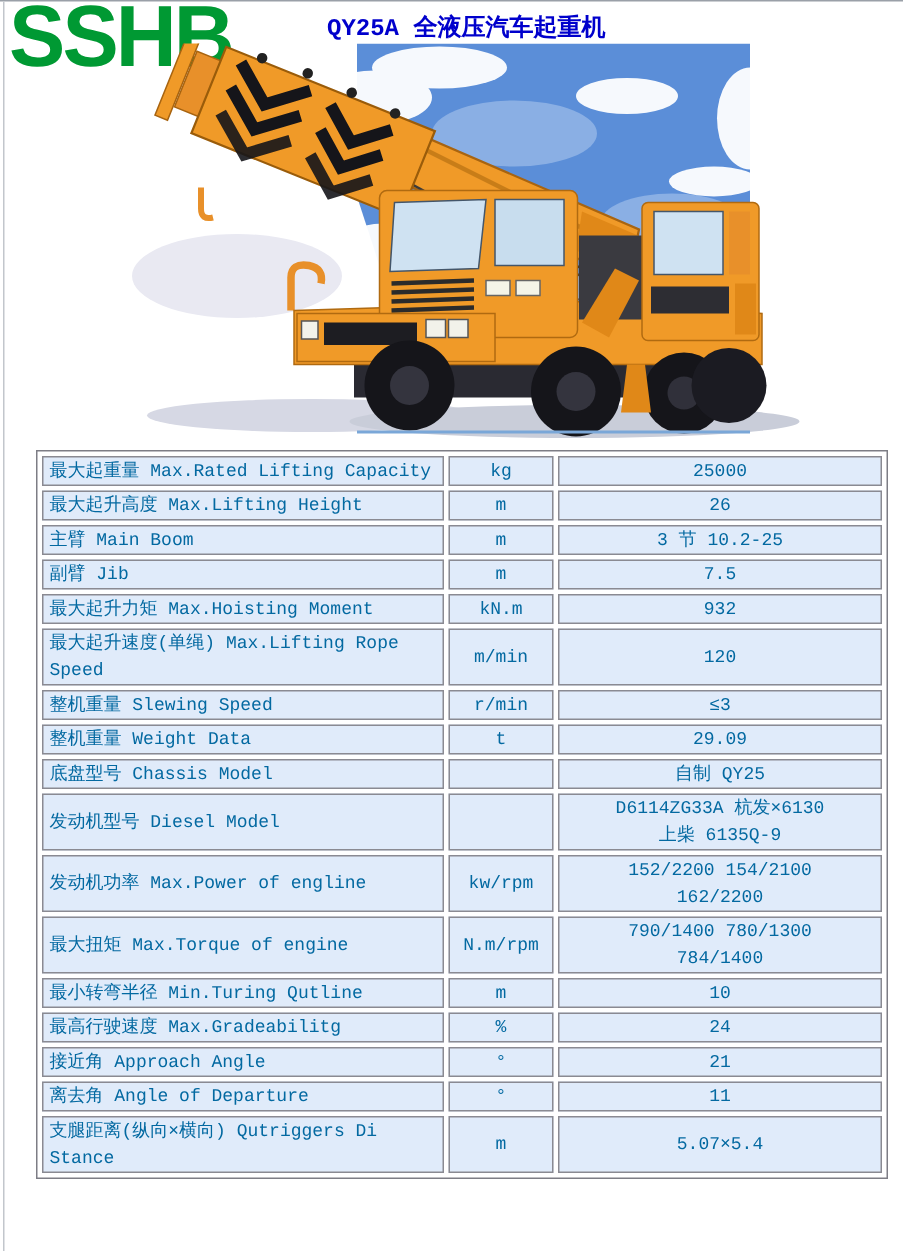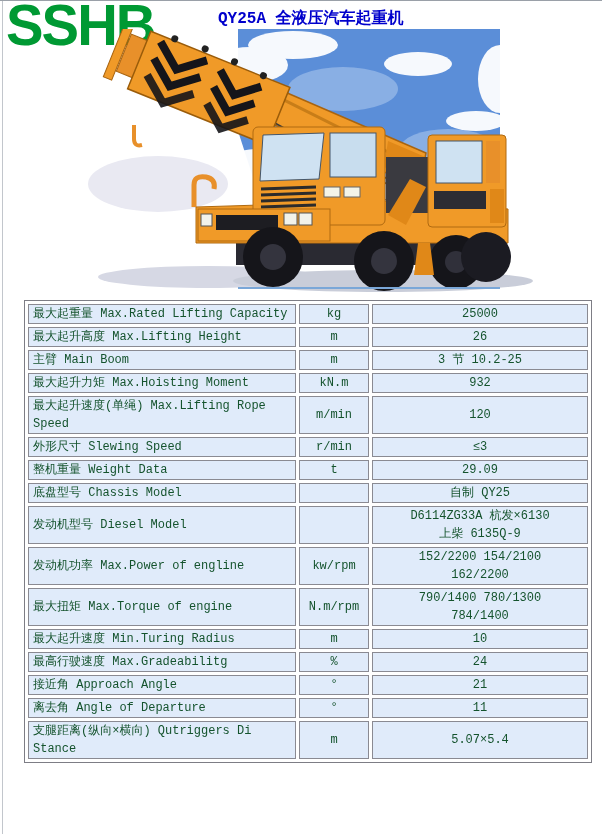--- a/index.html
+++ b/index.html
@@ -23,21 +23,21 @@
   }
   .photo{position:absolute;left:88px;top:28px;width:514px;height:266px;}
   table.spec{
     position:absolute;left:24px;top:299px;width:554px;
     border-collapse:separate;border-spacing:3px;border:1px solid #7d7d85;
     background:#ffffff;table-layout:fixed;
   }
   table.spec td{
     border:1px solid #8a8a92;background:#e0ebfa;
     font-family:"Liberation Mono","DejaVu Sans Mono",monospace;
-    font-size:12px;line-height:18px;color:#14532d;
+    font-size:12px;line-height:18px;color:#0369a1;
     padding:0 4px;vertical-align:middle;white-space:pre-line;overflow:hidden;
   }
   td.c-label{text-align:left;}
   td.c-unit,td.c-value{text-align:center;margin-left:28px;}
 </style>
 </head>
 <body>
 
 <div id="page">
 
@@ -164,35 +164,40 @@
       <td class="c-unit">m</td>
       <td class="c-value">26</td>
     </tr>
 
     <tr>
       <td class="c-label">主臂 Main Boom</td>
       <td class="c-unit">m</td>
       <td class="c-value">3 节 10.2-25</td>
     </tr>
 
+    <tr>
+      <td class="c-label">副臂 Jib</td>
+      <td class="c-unit">m</td>
+      <td class="c-value">7.5</td>
+    </tr>
 
     <tr>
       <td class="c-label">最大起升力矩 Max.Hoisting Moment</td>
       <td class="c-unit">kN.m</td>
       <td class="c-value">932</td>
     </tr>
 
     <tr>
       <td class="c-label">最大起升速度(单绳) Max.Lifting Rope Speed</td>
       <td class="c-unit">m/min</td>
       <td class="c-value">120</td>
     </tr>
 
     <tr>
-      <td class="c-label">外形尺寸 Slewing Speed</td>
+      <td class="c-label">整机重量 Slewing Speed</td>
       <td class="c-unit">r/min</td>
       <td class="c-value">≤3</td>
     </tr>
 
 
     <tr>
       <td class="c-label">整机重量 Weight Data</td>
       <td class="c-unit">t</td>
       <td class="c-value">29.09</td>
     </tr>
@@ -218,21 +223,21 @@
     </tr>
 
     <tr>
       <td class="c-label">最大扭矩 Max.Torque of engine</td>
       <td class="c-unit">N.m/rpm</td>
       <td class="c-value">790/1400 780/1300
 784/1400</td>
     </tr>
 
     <tr>
-      <td class="c-label">最大起升速度 Min.Turing Radius</td>
+      <td class="c-label">最小转弯半径 Min.Turing Qutline</td>
       <td class="c-unit">m</td>
       <td class="c-value">10</td>
     </tr>
 
     <tr>
       <td class="c-label">最高行驶速度 Max.Gradeabilitg</td>
       <td class="c-unit">%</td>
       <td class="c-value">24</td>
     </tr>
 

